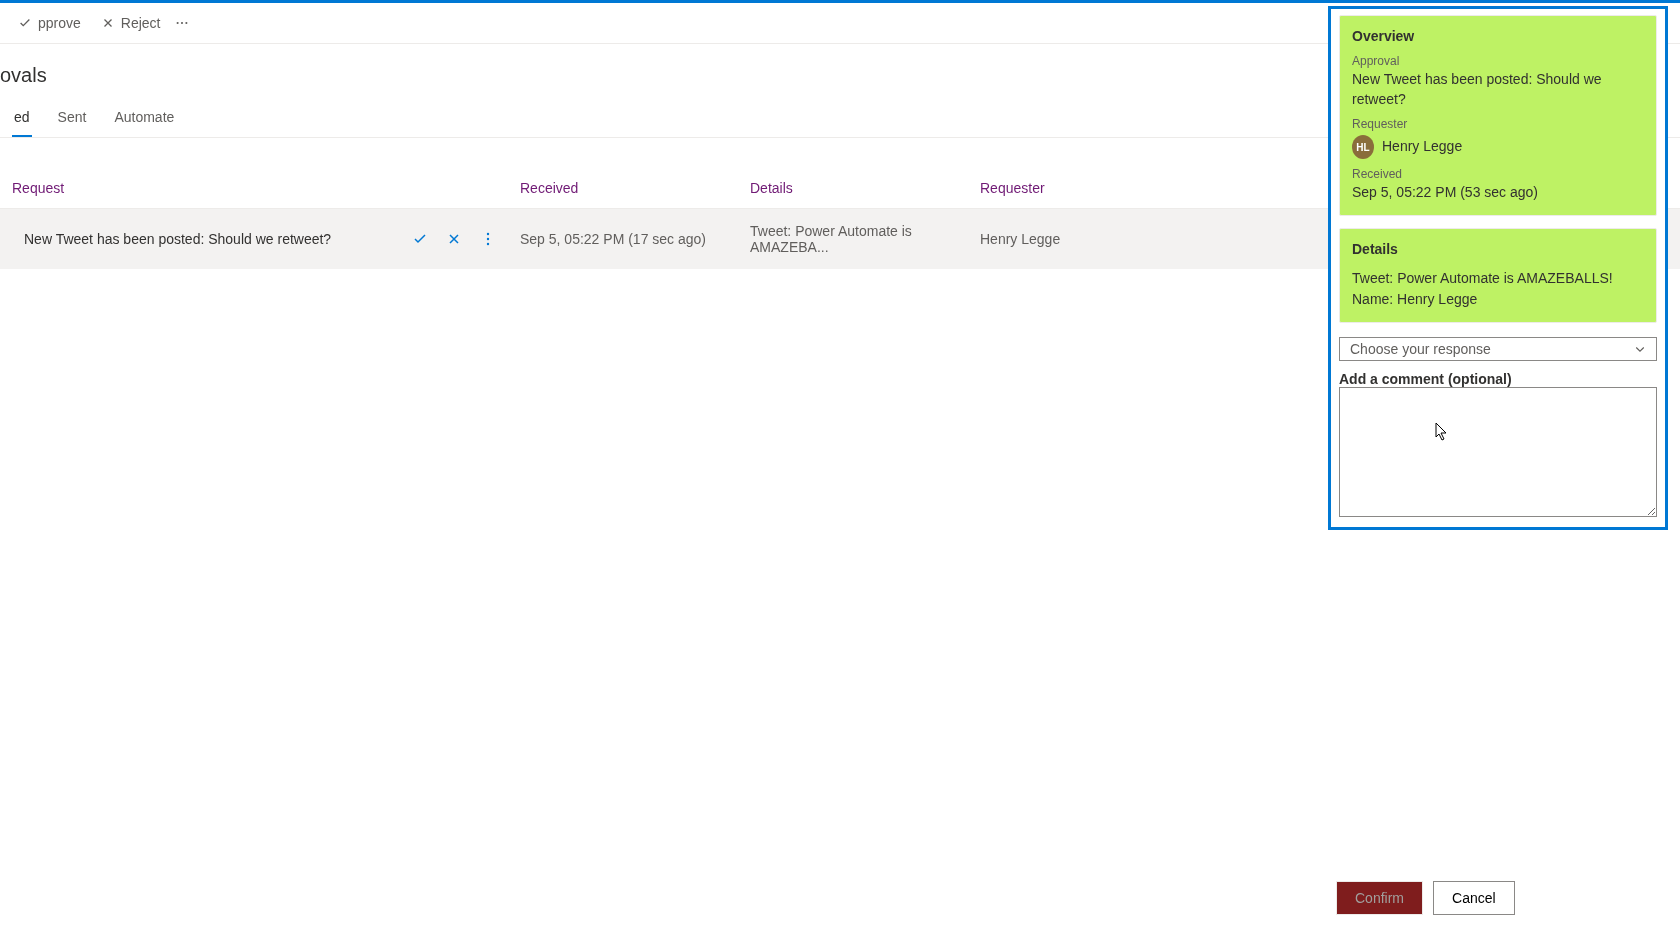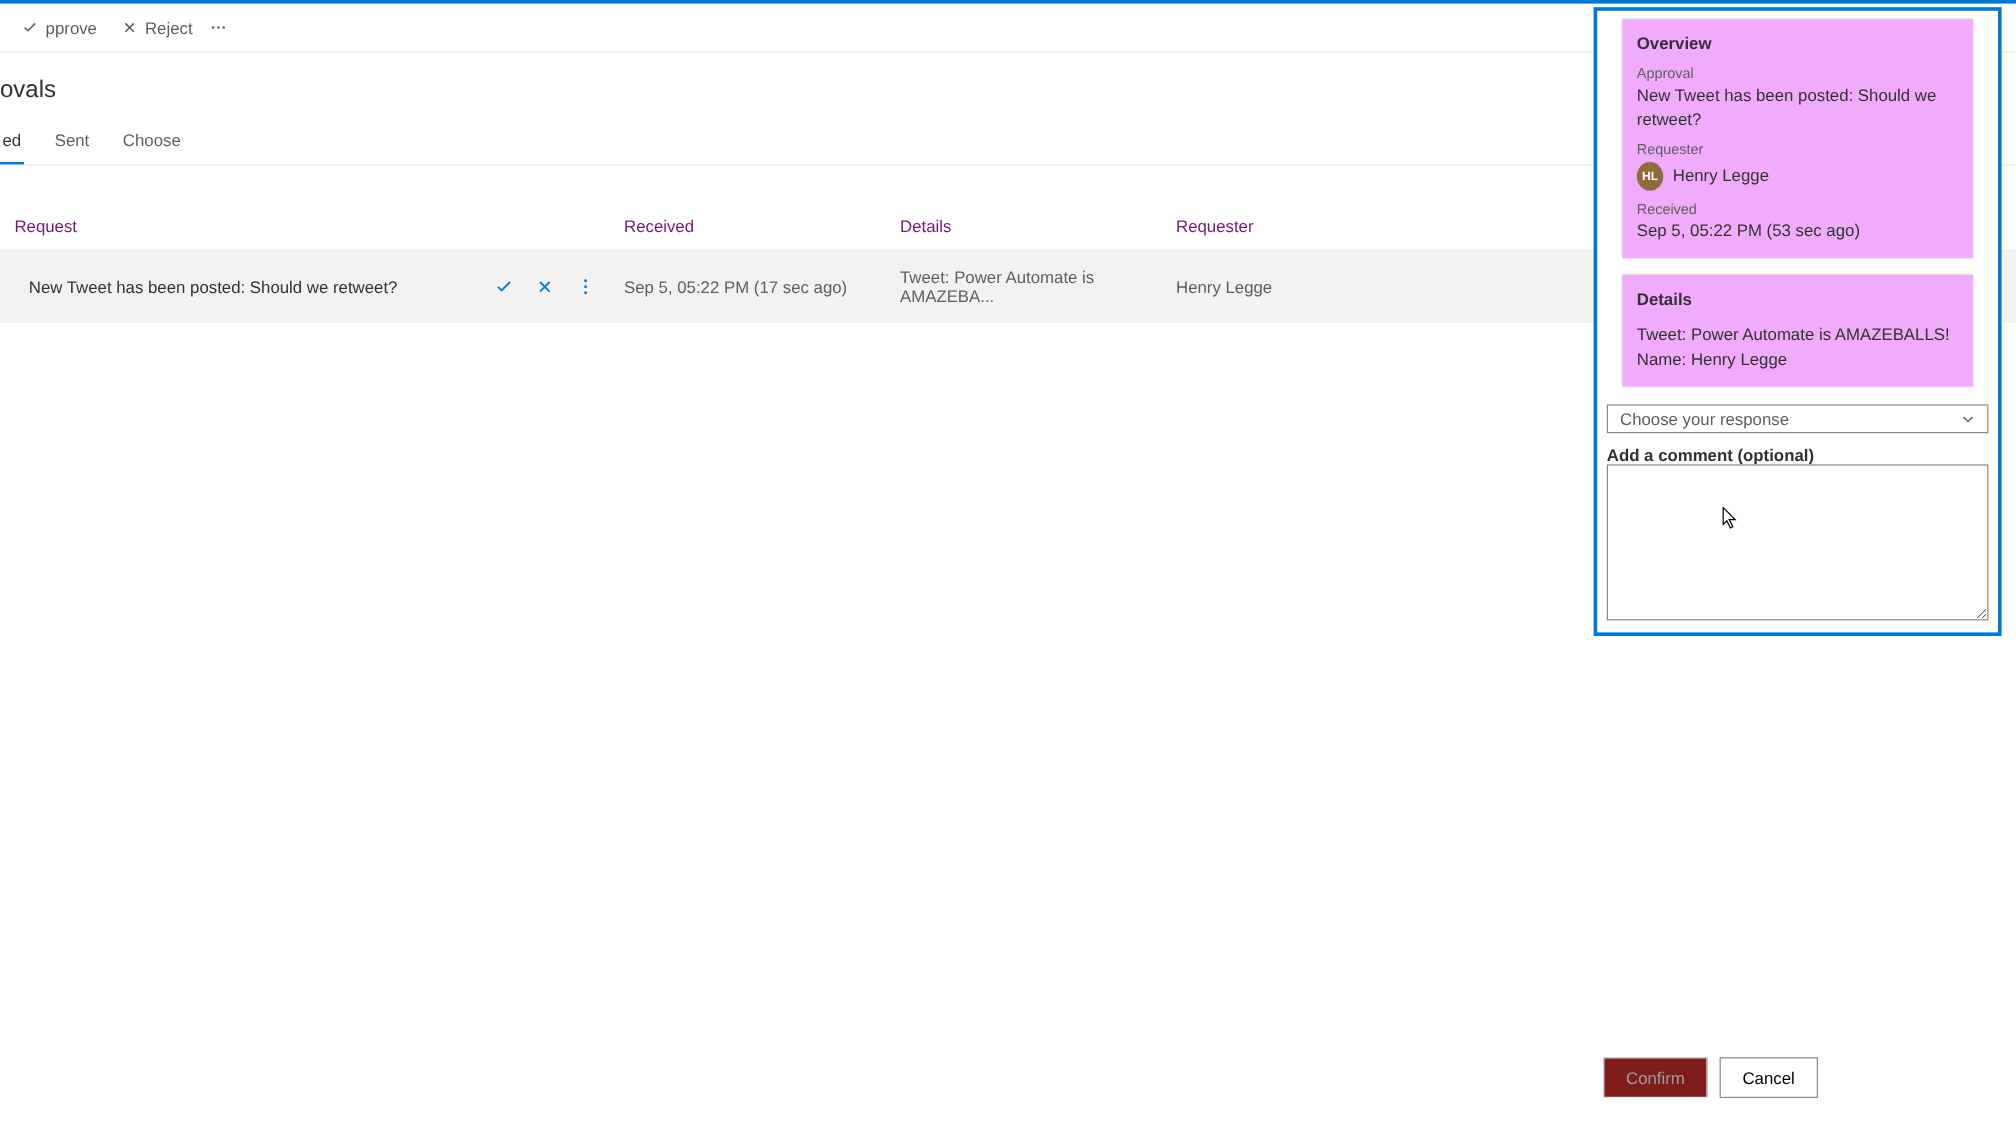--- a/index.html
+++ b/index.html
@@ -4,21 +4,21 @@
   <style>
     * { margin: 0; padding: 0; box-sizing: border-box; font-family: 'Segoe UI', Tahoma, Geneva, sans-serif; }
     body { background: #fff; color: #323130; overflow: hidden; width: 1680px; height: 945px; position: relative; }
     
     .topbar { border-top: 3px solid #0078d4; height: 44px; display: flex; align-items: center; padding: 0 8px; border-bottom: 1px solid #edebe9; }
     .topbar-btn { display: flex; align-items: center; gap: 6px; padding: 6px 10px; font-size: 14px; color: #605e5c; cursor: pointer; background: none; border: none; }
     .topbar-btn svg { width: 14px; height: 14px; }
     
     .page-title { font-size: 20px; font-weight: 400; padding: 20px 0 12px 0; color: #323130; }
     
-    .tabs { display: flex; gap: 24px; border-bottom: 1px solid #edebe9; padding-left: 0; }
+    .tabs { display: flex; gap: 24px; border-bottom: 1px solid #edebe9; padding-left: 12px; }
     .tab { padding: 10px 2px; font-size: 14px; color: #605e5c; cursor: pointer; border-bottom: 2px solid transparent; }
     .tab.active { color: #323130; border-bottom: 2px solid #0078d4; }
     
     .table { margin-top: 30px; }
     .thead { display: flex; padding: 12px 0; border-bottom: 1px solid #edebe9; }
     .th { font-size: 14px; color: #701a75; font-weight: 400; }
     .col-request { width: 520px; padding-left: 12px; }
     .col-received { width: 230px; }
     .col-details { width: 230px; }
     .col-requester { width: 200px; }
@@ -27,21 +27,21 @@
     .td { font-size: 14px; color: #605e5c; }
     .row-title { color: #323130; padding-left: 12px; flex: 1; }
     .row-actions { display: flex; gap: 18px; padding-right: 24px; align-items: center; }
     .row-actions svg { cursor: pointer; }
     
     .panel { position: absolute; right: 12px; top: 6px; width: 340px; background: #fff; border: 3px solid #0078d4; display: flex; flex-direction: column; }
     .panel-header { display: flex; justify-content: space-between; align-items: center; padding: 10px 14px 6px 14px; }
     .panel-title { font-size: 20px; font-weight: 600; color: #323130; }
     .panel-close { color: #0078d4; cursor: pointer; }
     
-    .card { margin: 6px 20px; border: 1px solid #edebe9; border-radius: 2px; padding: 12px; background: #f0abfc; }
+    .card { margin: 6px 8px; border: 1px solid #edebe9; border-radius: 2px; padding: 12px; background: #bef264; }
     .card-heading { font-weight: 600; font-size: 14px; margin-bottom: 10px; }
     .field-label { font-size: 12px; color: #605e5c; margin-top: 8px; }
     .field-value { font-size: 14px; color: #323130; margin-top: 2px; line-height: 1.4; }
     .requester-row { display: flex; align-items: center; gap: 8px; margin-top: 4px; }
     .avatar { width: 22px; height: 24px; border-radius: 50%; background: #8a6d3b; color: #fff; display: flex; align-items: center; justify-content: center; font-size: 10px; font-weight: 600; }
     
     .dropdown { margin: 8px 8px 0 8px; border: 1px solid #8a8886; height: 24px; display: flex; align-items: center; padding: 0 10px; justify-content: space-between; cursor: pointer; }
     .dropdown-text { color: #605e5c; font-size: 14px; }
     
     .comment-label { font-weight: 700; font-size: 14px; margin: 10px 8px 0 8px; }
@@ -79,21 +79,21 @@
       </svg>
   </button>
 </div>
 
 <div class="main-content">
   <div class="page-title">ovals</div>
 
   <div class="tabs">
     <div class="tab active">ed</div>
     <div class="tab">Sent</div>
-    <div class="tab">Choose</div>
+    <div class="tab">Automate</div>
   </div>
 
   <div class="table">
     <div class="thead">
       <div class="th col-request">Request</div>
       <div class="th col-received">Received</div>
       <div class="th col-details">Details</div>
       <div class="th col-requester">Requester</div>
     </div>
     <div class="trow">

